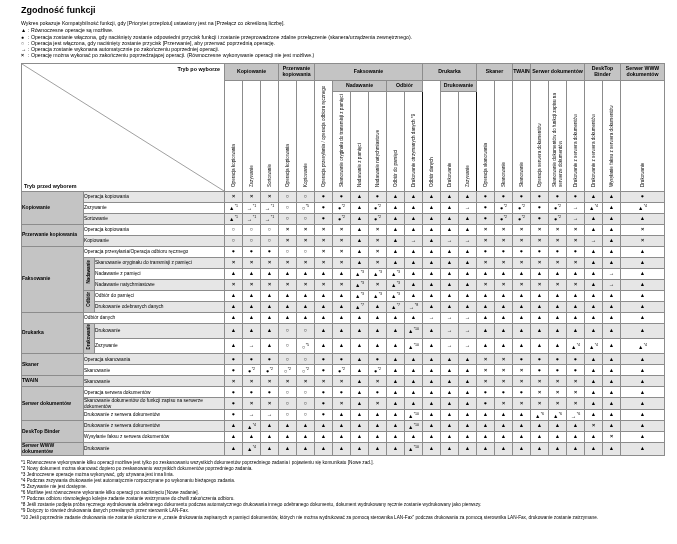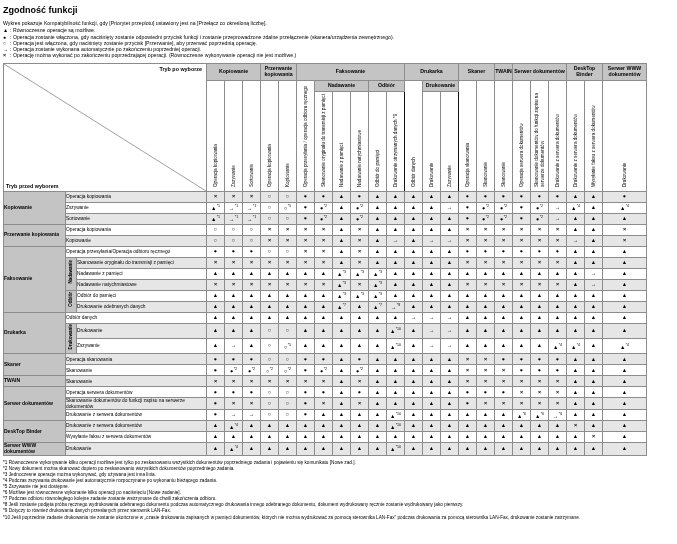--- a/index.html
+++ b/index.html
@@ -1,17 +1,17 @@
 <!DOCTYPE html>
 <html style="--header-bg: #c4c4c4; --stripe-bg: #e6e6e6;"><head>
 <meta charset="utf-8">
 <style>
   html,body{margin:0;padding:0;width:677px;height:544px;overflow:hidden;background:#fff;}
   body{font-family:"Liberation Sans", sans-serif;color:#000;}
-  .page{padding:5px 6px 0 3px;}
+  .page{padding:5px 6px 0 21px;}
   h1{font-size:9px;margin:0 0 5px 0;font-weight:bold;}
   .intro{font-size:5.2px;line-height:6.3px;margin:0 0 1px 0;}
   .legend-line{display:flex;align-items:flex-start;font-size:5.2px;line-height:6.3px;}
   .lsym{flex:none;width:7px;font-weight:bold;}
   .ltext{flex:1;}
   table.compat{border-collapse:collapse;table-layout:fixed;margin-top:4px;border:1.2px solid #111;}
   table.compat th,table.compat td{border:0.6px solid #8c8c8c;padding:0;overflow:hidden;}
   .gs{border-left:1.2px solid #111 !important;}
   .rgs{border-top:1.2px solid #111 !important;}
   tr.band1{height:17px;}

